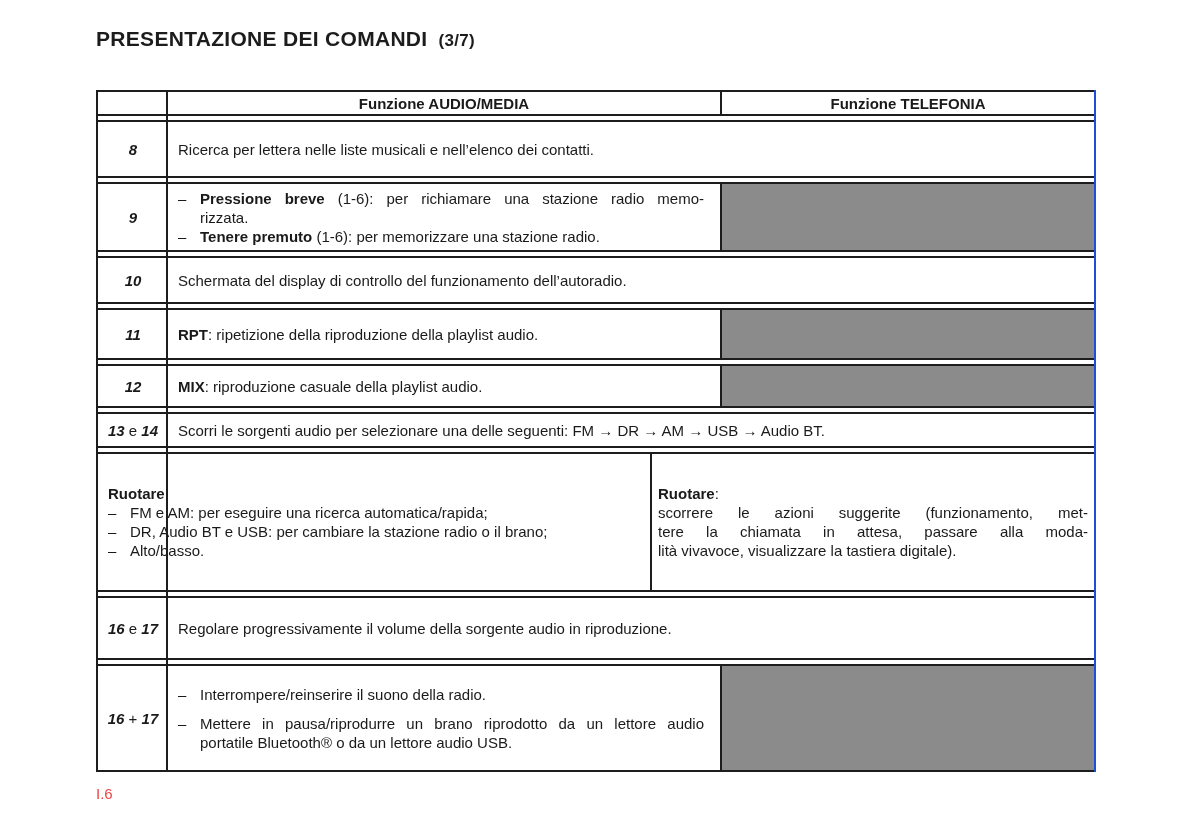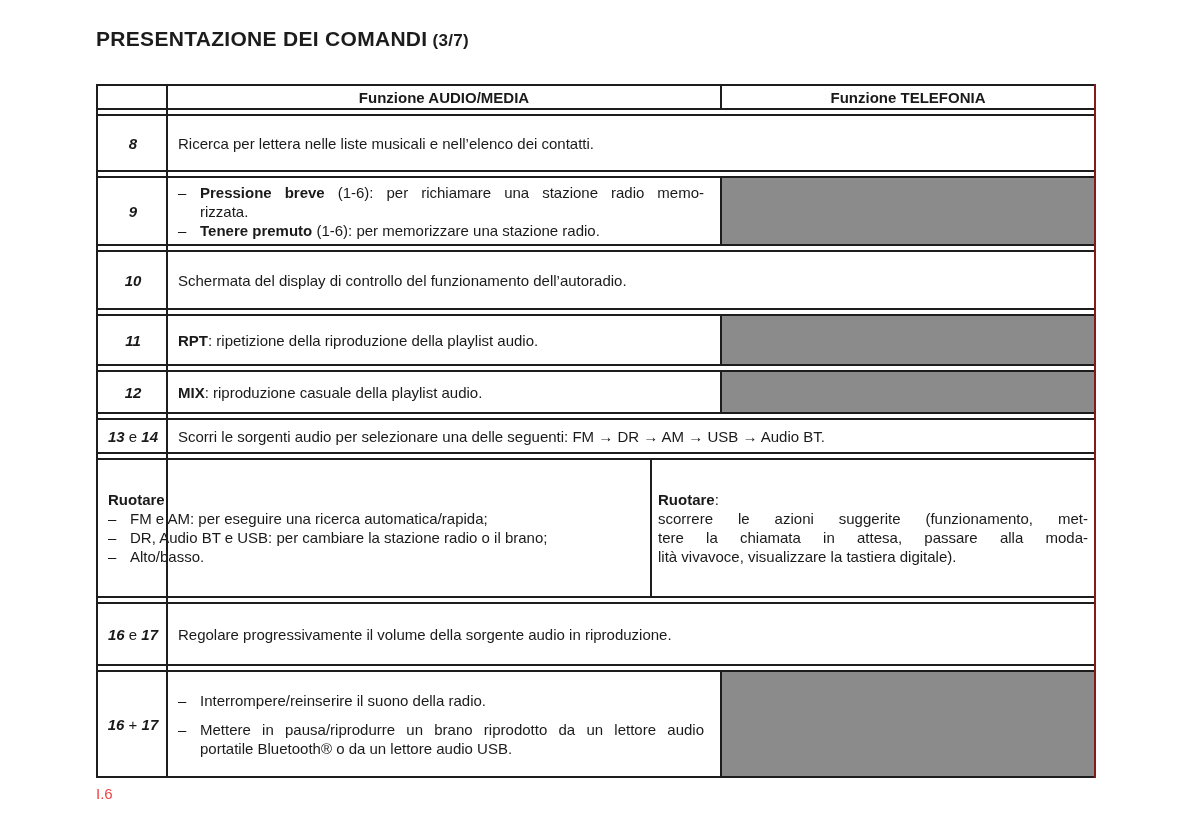--- a/index.html
+++ b/index.html
@@ -5,24 +5,24 @@
   html,body{margin:0;padding:0;background:#ffffff;}
   .page{
     position:relative;width:1191px;height:840px;background:#ffffff;
     font-family:"Liberation Sans",sans-serif;color:#1a1a1a;font-size:15px;
     line-height:19px;overflow:hidden;
   }
   .title{
     position:absolute;left:96px;top:27px;font-weight:700;font-size:21px;
     color:#1c1c1c;letter-spacing:0.3px;line-height:24px;
   }
-  .title .sfx{font-size:17px;margin-left:5px;}
+  .title .sfx{font-size:17px;margin-left:11px;}
   .tbl{
-    position:absolute;left:96px;top:84px;width:1000px;box-sizing:border-box;
-    border-left:2px solid #1d1d1d;border-right:2px solid #7f1d1d;
+    position:absolute;left:96px;top:90px;width:1000px;box-sizing:border-box;
+    border-left:2px solid #1d1d1d;border-right:2px solid #1d4ed8;
   }
   .vline{position:absolute;left:68px;top:0;bottom:0;width:2px;background:#1d1d1d;z-index:3;}
   .trow{
     display:flex;align-items:stretch;box-sizing:border-box;background:#fff;
     border-top:2px solid #1d1d1d;border-bottom:2px solid #1d1d1d;margin-bottom:4px;
   }
   .trow:last-child{margin-bottom:0;}
   .numc{
     flex:0 0 70px;display:flex;align-items:center;justify-content:center;
     font-weight:700;font-style:italic;white-space:pre;
@@ -78,21 +78,21 @@
           </div>
         </div>
         <div class="li">
           <span class="dash">–</span>
           <div class="ltxt"><span class="b">Tenere premuto</span><span> (1-6): per memorizzare una stazione radio.</span></div>
         </div>
       </div>
       <div class="telc gray"></div>
     </div>
 
-    <div class="trow" style="height:60px">
+    <div class="trow" style="height:48px">
       <div class="numc">10</div>
       <div class="spanc">
         <div>Schermata del display di controllo del funzionamento dell’autoradio.</div>
       </div>
     </div>
 
     <div class="trow" style="height:52px">
       <div class="numc">11</div>
       <div class="audioc">
         <div><span class="b">RPT</span><span>: ripetizione della riproduzione della playlist audio.</span></div>

